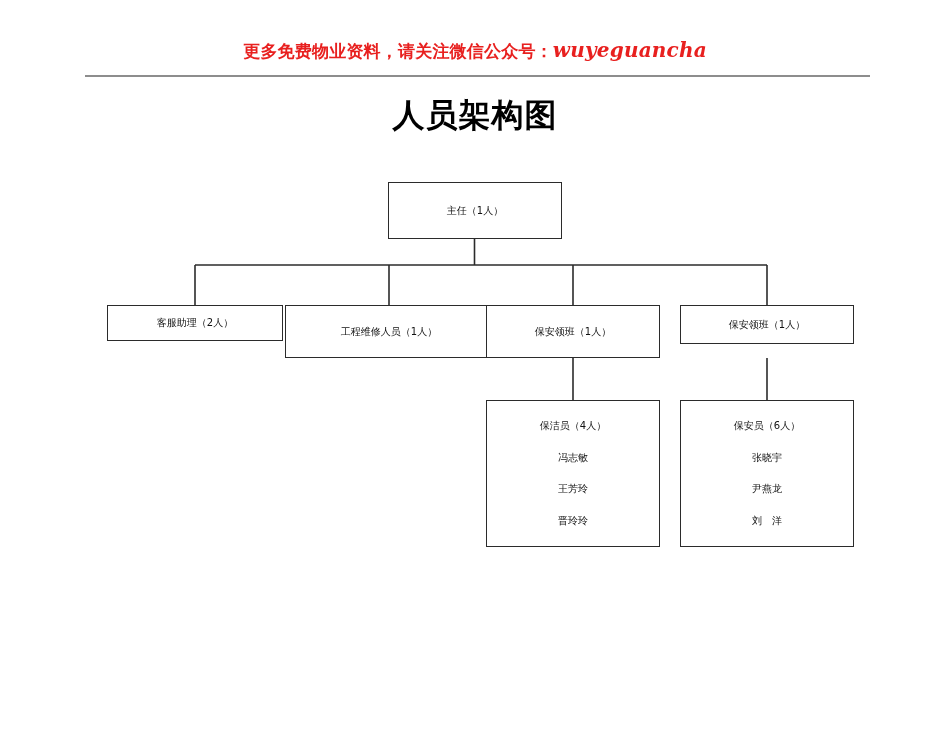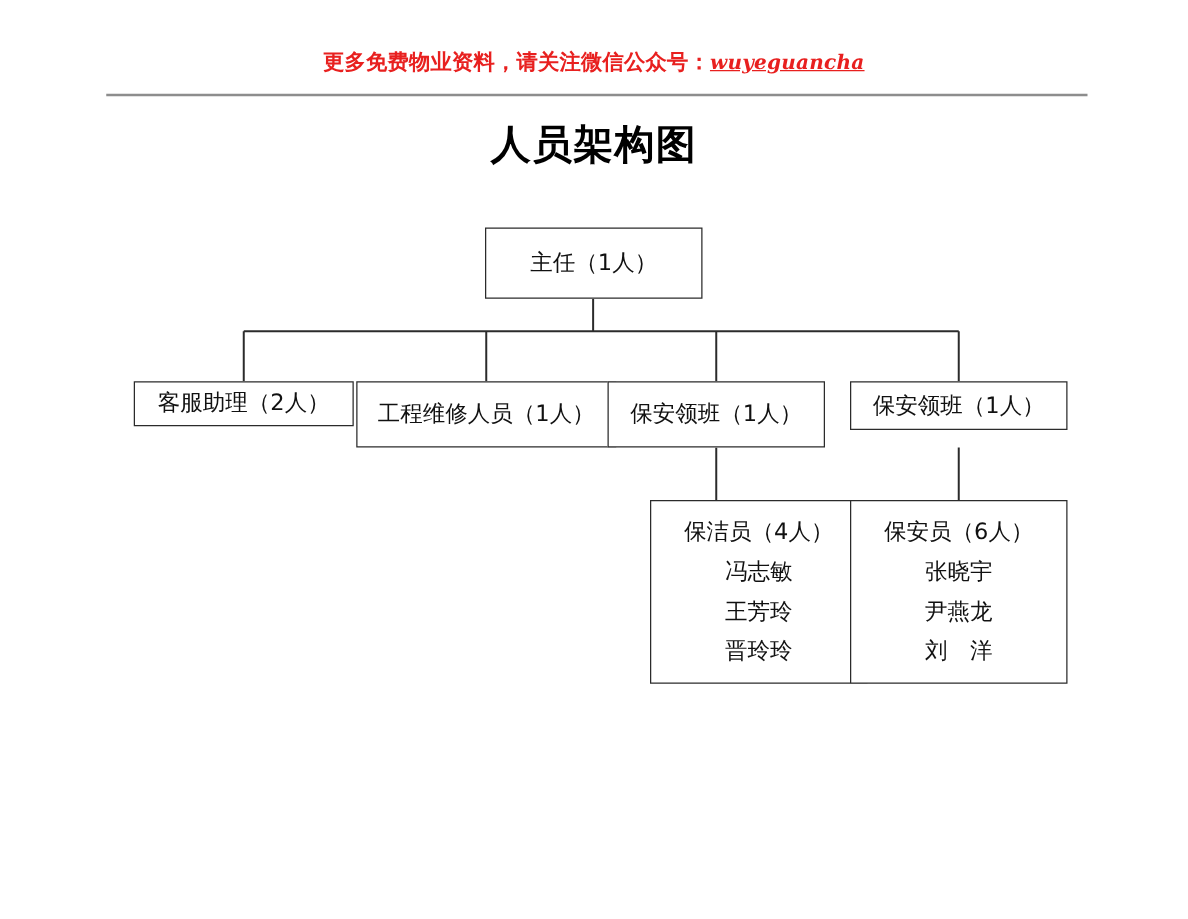--- a/index.html
+++ b/index.html
@@ -30,22 +30,21 @@
     color: #e8201f;
     font-size: 17px;
     font-weight: bold;
     letter-spacing: 0.2px;
     white-space: nowrap;
   }
   .header-banner .latin {
     font-family: "DejaVu Serif", "Liberation Serif", serif;
     font-style: italic;
     font-weight: bold;
-    font-size: 16px;
-    text-decoration: underline;
+    font-size: 20px;
   }
   .header-rule {
     position: absolute;
     left: 85px;
     top: 75px;
     width: 785px;
     height: 2px;
     background: #8d8d8d;
   }
 
@@ -73,38 +72,38 @@
   
   .node {
     position: absolute;
     box-sizing: border-box;
     border: 1px solid #2b2b2b;
     background: #ffffff;
     display: flex;
     flex-direction: column;
     align-items: center;
     justify-content: center;
-    font-size: 18px;
+    font-size: 10px;
     line-height: 1.2;
     color: #111111;
     text-align: center;
   }
   .node .line {
     display: block;
     white-space: nowrap;
   }
 
   
   .node-root      { left: 388px; top: 182px; width: 174px; height: 57px; }
   .node-l2-1      { left: 107px; top: 305px; width: 176px; height: 36px; }
   .node-l2-2      { left: 285px; top: 305px; width: 208px; height: 53px; }
   .node-l2-3      { left: 486px; top: 305px; width: 174px; height: 53px; }
   .node-l2-4      { left: 680px; top: 305px; width: 174px; height: 39px; }
   .node-l3-1      { left: 486px; top: 400px; width: 174px; height: 147px;
-                    justify-content: space-around; padding: 9px 0; margin-left: 34px; }
+                    justify-content: space-around; padding: 9px 0; }
   .node-l3-2      { left: 680px; top: 400px; width: 174px; height: 147px;
                     justify-content: space-around; padding: 9px 0; }
 </style>
 </head>
 <body>
 
 <div class="page">
 
   <div class="header-banner">
     <span>更多免费物业资料，请关注微信公众号：</span><span class="latin">wuyeguancha</span>

